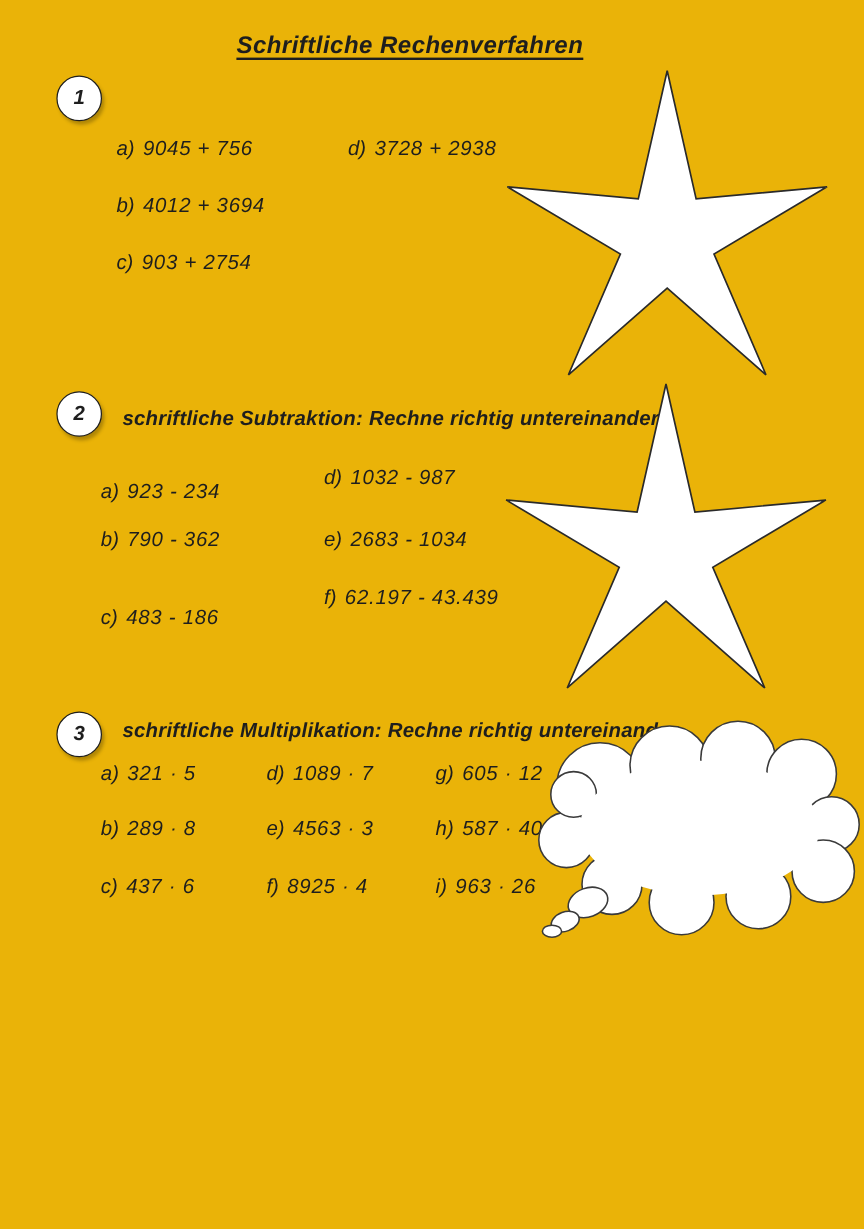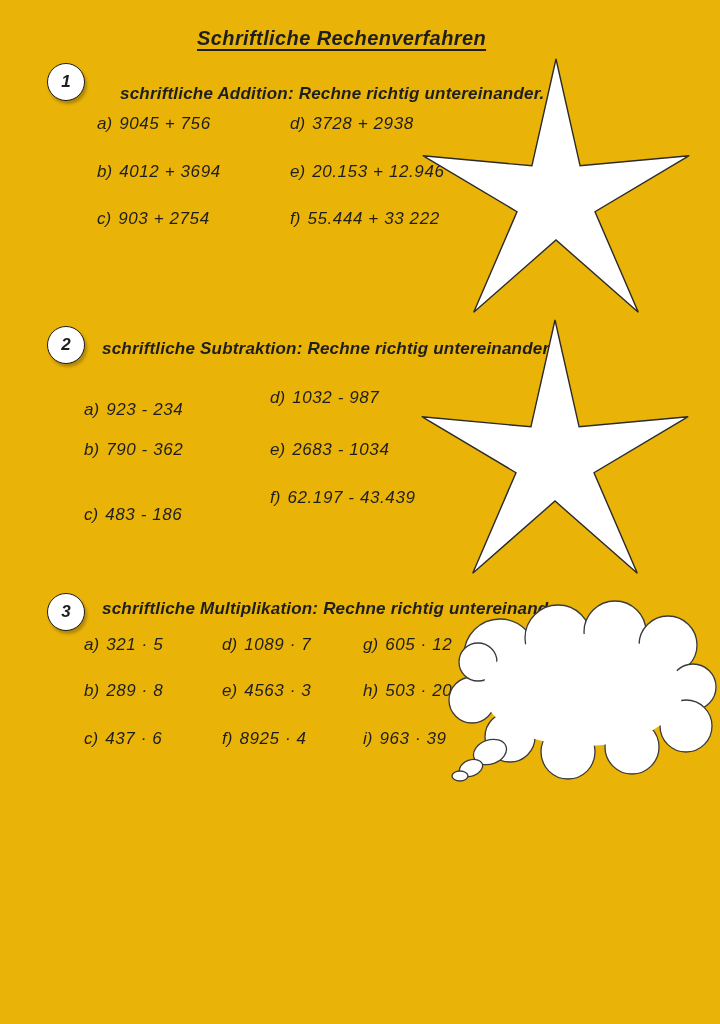--- a/index.html
+++ b/index.html
@@ -50,28 +50,25 @@
 </head>
 <body>
 
 <div class="page">
 
   <div class="title">Schriftliche Rechenverfahren</div>
 
   <div class="badge b1">
     <span>1</span>
   </div>
-  <div class="heading h1">schriftliche Addition: Rechne richtig untereinander.</div>
 
   <div class="prob p1a"><span class="plabel">a)</span><span class="pexpr">9045 + 756</span></div>
   <div class="prob p1b"><span class="plabel">b)</span><span class="pexpr">4012 + 3694</span></div>
   <div class="prob p1c"><span class="plabel">c)</span><span class="pexpr">903 + 2754</span></div>
   <div class="prob p1d"><span class="plabel">d)</span><span class="pexpr">3728 + 2938</span></div>
-  <div class="prob p1e"><span class="plabel">e)</span><span class="pexpr">20.153 + 12.946</span></div>
-  <div class="prob p1f"><span class="plabel">f)</span><span class="pexpr">55.444 + 33 222</span></div>
 
   <div class="badge b2">
     <span>2</span>
   </div>
   <div class="heading h2">schriftliche Subtraktion: Rechne richtig untereinander.</div>
 
   <div class="prob p2a"><span class="plabel">a)</span><span class="pexpr">923 - 234</span></div>
   <div class="prob p2b"><span class="plabel">b)</span><span class="pexpr">790 - 362</span></div>
   <div class="prob p2c"><span class="plabel">c)</span><span class="pexpr">483 - 186</span></div>
   <div class="prob p2d"><span class="plabel">d)</span><span class="pexpr">1032 - 987</span></div>
@@ -83,22 +80,22 @@
   </div>
   <div class="heading h3">schriftliche Multiplikation: Rechne richtig untereinander.</div>
 
   <div class="prob p3a"><span class="plabel">a)</span><span class="pexpr">321 · 5</span></div>
   <div class="prob p3b"><span class="plabel">b)</span><span class="pexpr">289 · 8</span></div>
   <div class="prob p3c"><span class="plabel">c)</span><span class="pexpr">437 · 6</span></div>
   <div class="prob p3d"><span class="plabel">d)</span><span class="pexpr">1089 · 7</span></div>
   <div class="prob p3e"><span class="plabel">e)</span><span class="pexpr">4563 · 3</span></div>
   <div class="prob p3f"><span class="plabel">f)</span><span class="pexpr">8925 · 4</span></div>
   <div class="prob p3g"><span class="plabel">g)</span><span class="pexpr">605 · 12</span></div>
-  <div class="prob p3h"><span class="plabel">h)</span><span class="pexpr">503 · 20</span></div>
-  <div class="prob p3i"><span class="plabel">i)</span><span class="pexpr">963 · 39</span></div>
+  <div class="prob p3h"><span class="plabel">h)</span><span class="pexpr">587 · 40</span></div>
+  <div class="prob p3i"><span class="plabel">i)</span><span class="pexpr">963 · 26</span></div>
 
   <svg class="deco star1" width="300" height="270" viewBox="0 0 300 270">
     <polygon points="150,10 174.1,116.8 283.2,106.7 189,162.7 232.3,263.3 150,191 67.7,263.3 111,162.7 16.8,106.7 125.9,116.8" fill="#ffffff" stroke="#2a2a2a" stroke-width="1.4" stroke-linejoin="miter"></polygon>
   </svg>
   <svg class="deco star2" width="300" height="270" viewBox="0 0 300 270">
     <polygon points="150,10 174.1,116.8 283.2,106.7 189,162.7 232.3,263.3 150,191 67.7,263.3 111,162.7 16.8,106.7 125.9,116.8" fill="#ffffff" stroke="#2a2a2a" stroke-width="1.4" stroke-linejoin="miter"></polygon>
   </svg>
 
   <svg class="deco bubble" width="280" height="190" viewBox="0 0 280 190">
     <g fill="#ffffff" stroke="#3a3a3a" stroke-width="1.3">

